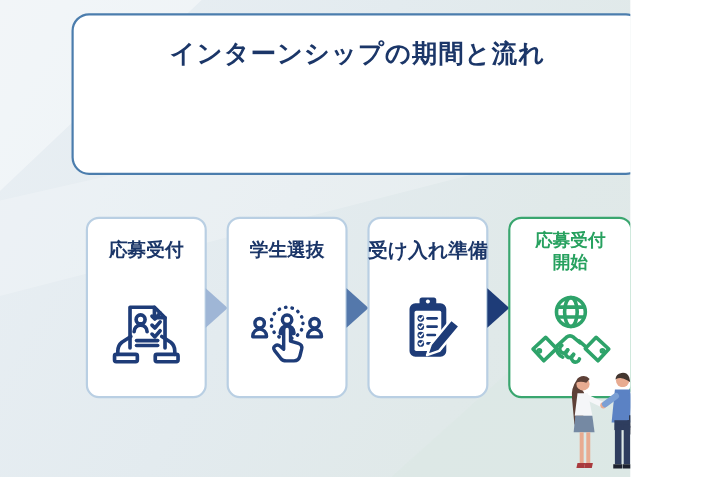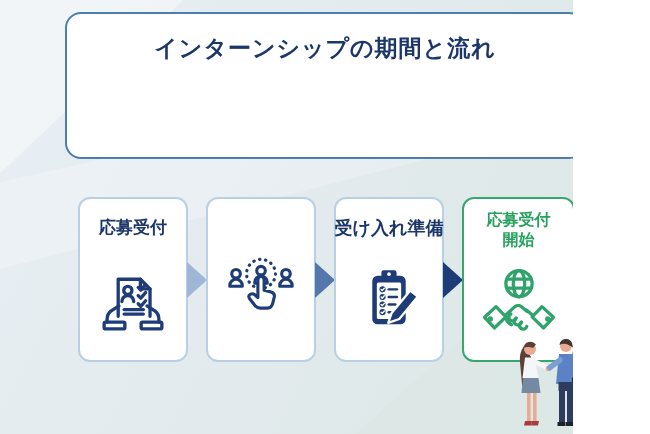--- a/index.html
+++ b/index.html
@@ -101,20 +101,21 @@
           <rect x="11" y="80" width="28" height="9" rx="2"></rect>
           <path d="M69 58 L80 65 Q85 69 85 76 V80"></path>
           <rect x="61" y="80" width="28" height="9" rx="2"></rect>
         </svg>
       </div>
     </div>
 
     <div class="flow-arrow arrow-1"></div>
 
     <div class="step-box">
+      <div class="step-label">学生選抜</div>
       <div class="step-icon-wrap">
         <svg width="80" height="78" viewBox="0 0 100 100" fill="none" stroke="#1e3c78" stroke-width="4" stroke-linecap="round" stroke-linejoin="round">
           <circle cx="18" cy="42" r="5.5"></circle>
           <path d="M10 58 v-1 a8 8 0 0 1 16 0 v1 z"></path>
           <circle cx="82" cy="42" r="5.5"></circle>
           <path d="M74 58 v-1 a8 8 0 0 1 16 0 v1 z"></path>
           <circle cx="50" cy="42" r="18.5" stroke-dasharray="0.5 7.2"></circle>
           <circle cx="50" cy="38" r="5.5" fill="#fff"></circle>
           <path d="M42 54 v-1 a8 8 0 0 1 16 0 v1 z" fill="#fff"></path>
           <path d="M46 50 q0 -4.5 4 -4.5 t4 4.5 v13 l9 2.5 q5 1.5 4 6.5 l-2 8 q-1.5 6 -7 6 h-9 q-4 0 -6.5 -3 l-7 -9 q-2.5 -3.5 0.5 -5.5 q3 -2 6 0.5 l4 3.5 z" fill="#fff"></path>

